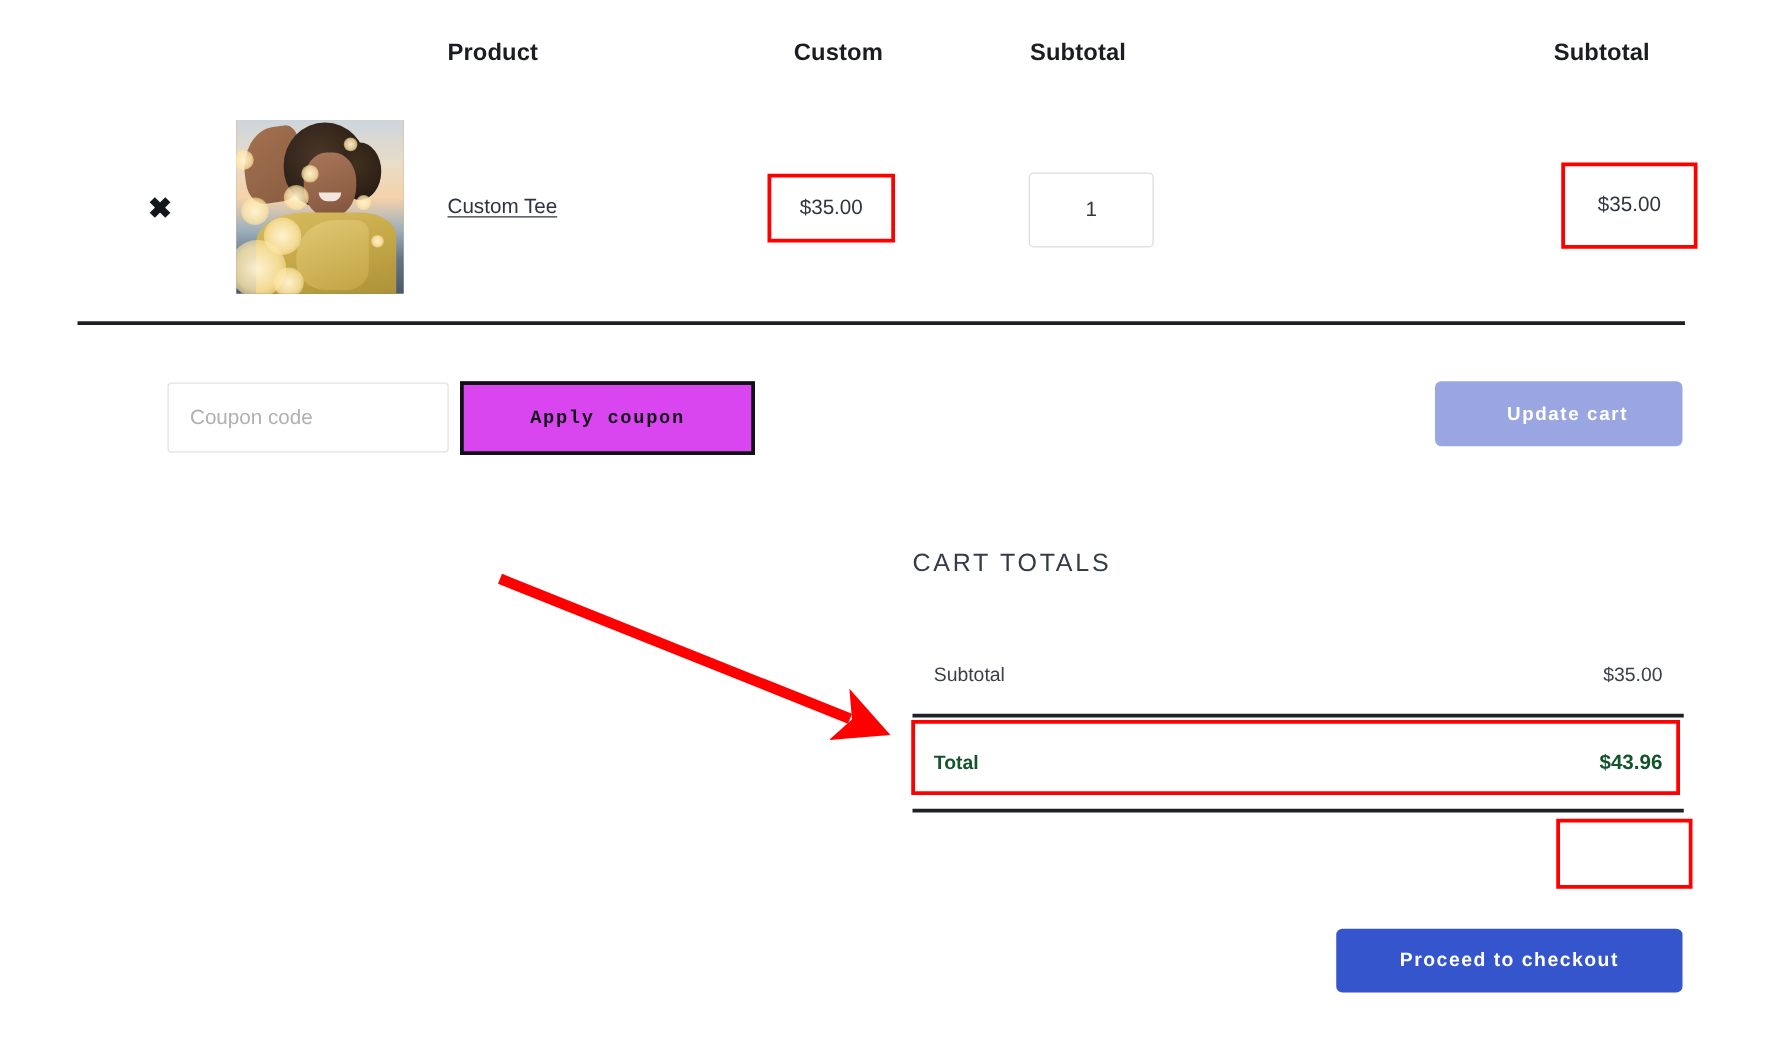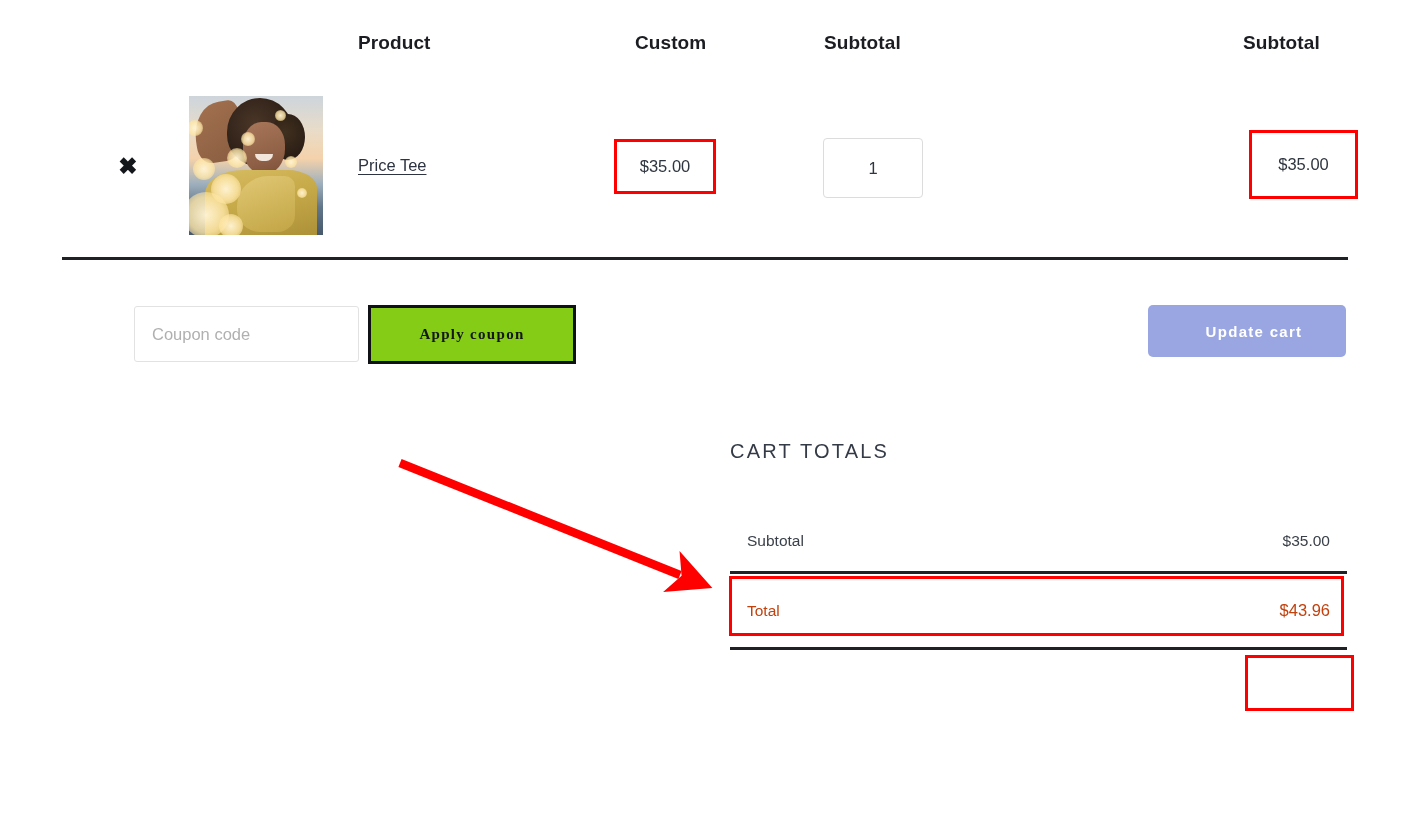--- a/index.html
+++ b/index.html
@@ -189,26 +189,26 @@
     padding: 0 17px;
     font-family: "Liberation Sans", sans-serif;
     font-size: 16.5px;
     color: #2f3640;
   }
   .coupon-input::placeholder { color: #b0b0b0; }
 
   .apply-coupon {
     position: absolute;
     left: 368px; top: 305px;
-    width: 208px; height: 59px;
+    width: 236px; height: 59px;
     box-sizing: border-box;
     border: 3px solid #101114;
-    background: #84cc16;
+    background: #d946ef;
     color: #141619;
-    font-family: Liberation Serif, serif;
+    font-family: Liberation Mono, monospace;
     font-size: 15px;
     font-weight: 700;
     letter-spacing: 1.3px;
     cursor: pointer;
   }
 
   .update-cart {
     position: absolute;
     left: 1148px; top: 305px;
     width: 198px; height: 52px;
@@ -244,21 +244,21 @@
     display: flex;
     align-items: center;
     justify-content: space-between;
     border-bottom: 3px solid #1e2126;
     font-size: 15.5px;
     color: #3a4049;
   }
   .totals-row:first-child { border-top: none; }
   .totals-row .label { padding-left: 17px; }
   .totals-row .value { padding-right: 17px; }
-  .totals-row.total { font-weight: 400; color: #c2410c; height: 73px; }
+  .totals-row.total { font-weight: 700; color: #14532d; height: 73px; }
   .totals-row.total .value { font-size: 16.5px; }
 
   .checkout-btn {
     position: absolute;
     left: 1069px; top: 743px;
     width: 277px; height: 51px;
     border: none;
     border-radius: 5px;
     background: #3455cc;
     color: #ffffff;
@@ -320,21 +320,21 @@
       <div class="bokeh" style="left:4px;   top:62px;  width:22px; height:22px;"></div>
       <div class="bokeh" style="left:38px;  top:52px;  width:20px; height:20px;"></div>
       <div class="bokeh" style="left:52px;  top:36px;  width:14px; height:14px;"></div>
       <div class="bokeh" style="left:30px;  top:118px; width:24px; height:24px;"></div>
       <div class="bokeh" style="left:-2px;  top:24px;  width:16px; height:16px;"></div>
       <div class="bokeh" style="left:96px;  top:60px;  width:12px; height:12px;"></div>
       <div class="bokeh" style="left:108px; top:92px;  width:10px; height:10px;"></div>
       <div class="bokeh" style="left:86px;  top:14px;  width:11px; height:11px;"></div>
     </div>
 
-    <a class="product-name">Price Tee</a>
+    <a class="product-name">Custom Tee</a>
 
     <div class="price-cell">$35.00</div>
 
     <div class="qty-box">1</div>
 
     <div class="subtotal-cell">$35.00</div>
   </div>
 
   <div class="divider"></div>
 
@@ -350,20 +350,21 @@
     <div class="totals-row">
       <span class="label">Subtotal</span>
       <span class="value">$35.00</span>
     </div>
     <div class="totals-row total">
       <span class="label">Total</span>
       <span class="value">$43.96</span>
     </div>
   </div>
 
+  <button class="checkout-btn">Proceed to checkout</button>
 
   <div class="anno-box anno-price"></div>
   <div class="anno-box anno-subtotal"></div>
   <div class="anno-box anno-discount"></div>
   <div class="anno-box anno-total"></div>
 
   <svg class="anno-arrow" viewBox="0 0 360 165">
     <defs>
       <marker id="ah" markerWidth="5.2" markerHeight="5.2" refX="1.1" refY="2.6" orient="auto">
         <path d="M0,0 L5.2,2.6 L0,5.2 L1.3,2.6 Z" fill="#ff0000"></path>

